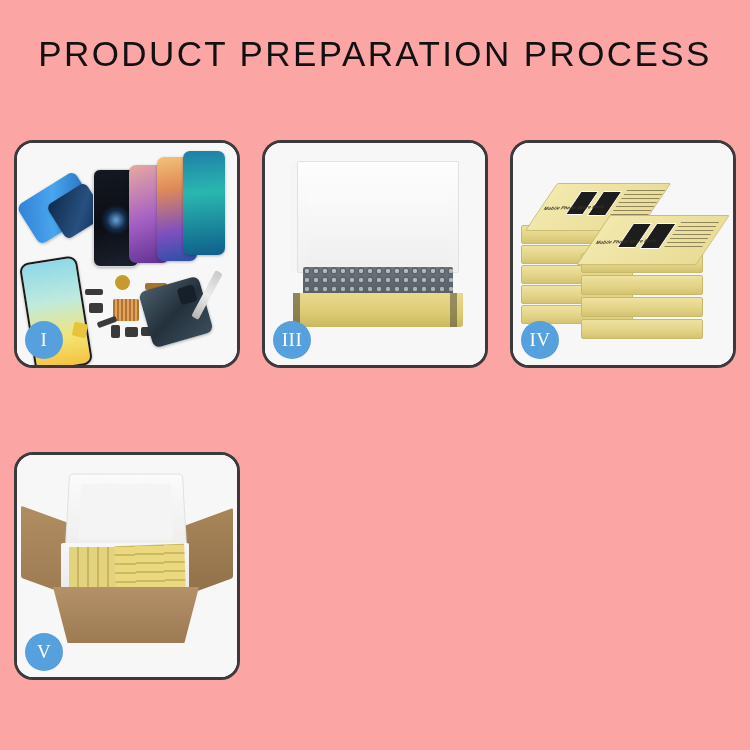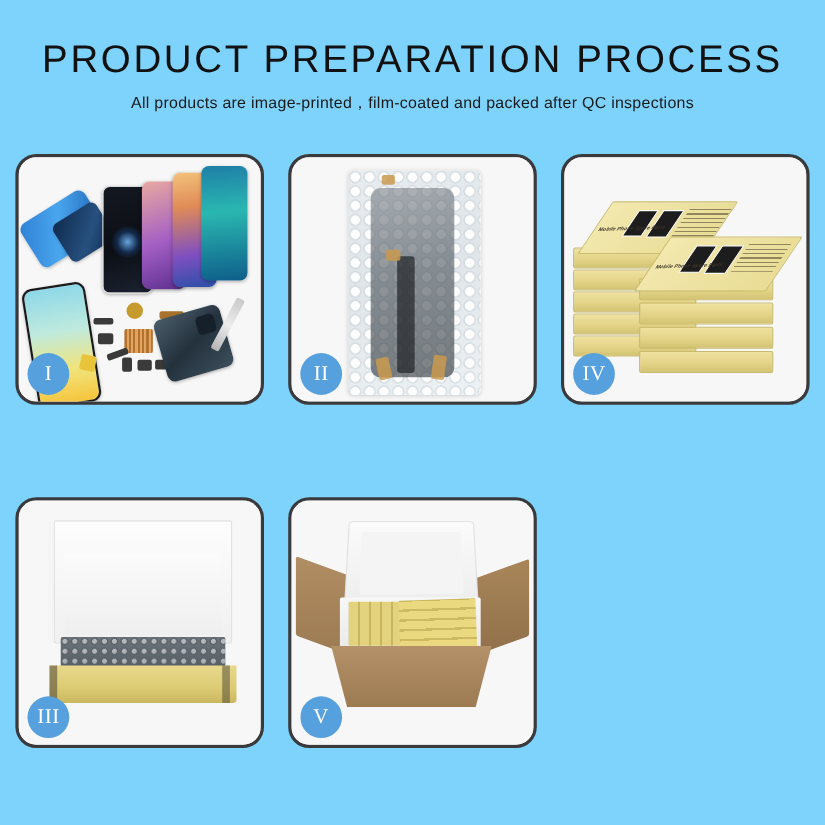--- a/index.html
+++ b/index.html
@@ -10,21 +10,21 @@
     width: 750px;
     height: 750px;
     background: #ffffff;
     font-family: "Liberation Sans", sans-serif;
     overflow: hidden;
   }
   .page {
     position: relative;
     width: 750px;
     height: 750px;
-    background: #7dd3fc;
+    background: #fca5a5;
   }
 
   
   .header {
     position: absolute;
     top: 36px;
     left: 0;
     width: 750px;
     text-align: center;
   }
@@ -400,21 +400,20 @@
     background: rgba(130,103,70,0.5);
   }
 </style>
 </head>
 <body>
 
 <div class="page">
 
   <div class="header">
     <div class="title">PRODUCT PREPARATION PROCESS</div>
-    <div class="subtitle">All products are image-printed，film-coated and packed after QC inspections</div>
   </div>
 
   <div class="grid">
 
     <div class="panel">
       <div class="panel-scene">
         <div class="ph ph-a"></div>
         <div class="ph ph-a2"></div>
         <div class="ph ph-b"></div>
         <div class="ph ph-c"></div>
@@ -433,77 +432,64 @@
         <div class="sp" style="left:94px; top:182px; width:9px; height:13px;"></div>
         <div class="sp" style="left:108px; top:184px; width:13px; height:10px;"></div>
         <div class="sp" style="left:124px; top:184px; width:11px; height:9px;"></div>
         <div class="sp" style="left:140px; top:180px; width:8px; height:10px;"></div>
         <div class="chassis"></div>
         <div class="screwdriver"></div>
       </div>
       <div class="badge">I</div>
     </div>
 
-    <div class="panel">
-      <div class="panel-scene">
-        <div class="bubble-bag">
-          <div class="inner-screen"></div>
-          <div class="inner-flex"></div>
-          <div class="tape" style="left:30px; top:4px; width:12px; height:9px;"></div>
-          <div class="tape" style="left:34px; top:72px; width:13px; height:10px;"></div>
-          <div class="tape" style="left:26px; top:170px; width:12px; height:20px; transform:rotate(-12deg);"></div>
-          <div class="tape" style="left:76px; top:168px; width:12px; height:22px; transform:rotate(8deg);"></div>
-        </div>
-      </div>
-      <div class="badge">II</div>
-    </div>
-
-    <div class="panel">
-      <div class="panel-scene">
-        <div class="stack">
-
-          <div class="sbox" style="left:2px; top:58px; width:110px; height:17px;"></div>
-          <div class="sbox" style="left:2px; top:78px; width:110px; height:17px;"></div>
-          <div class="sbox" style="left:2px; top:98px; width:110px; height:17px;"></div>
-          <div class="sbox" style="left:2px; top:118px; width:110px; height:17px;"></div>
-          <div class="sbox" style="left:2px; top:138px; width:110px; height:17px;"></div>
-
-          <div class="sbox" style="left:62px; top:86px; width:120px; height:18px;"></div>
-          <div class="sbox" style="left:62px; top:108px; width:120px; height:18px;"></div>
-          <div class="sbox" style="left:62px; top:130px; width:120px; height:18px;"></div>
-          <div class="sbox" style="left:62px; top:152px; width:120px; height:18px;"></div>
-
-          <div class="sbox-top" style="left:22px; top:16px; width:112px; height:46px;"></div>
-          <div class="sbox-win" style="left:54px; top:24px; width:16px; height:22px;"></div>
-          <div class="sbox-win" style="left:76px; top:24px; width:17px; height:23px;"></div>
-          <div class="sbox-lines" style="left:100px; top:22px;"></div>
-          <div class="sbox-label" style="left:26px; top:38px;">Mobile Phone Spare Parts</div>
-
-          <div class="sbox-top" style="left:74px; top:48px; width:118px; height:48px;"></div>
-          <div class="sbox-win" style="left:106px; top:56px; width:17px; height:23px;"></div>
-          <div class="sbox-win" style="left:129px; top:56px; width:18px; height:24px;"></div>
-          <div class="sbox-lines" style="left:154px; top:54px;"></div>
-          <div class="sbox-label" style="left:78px; top:72px;">Mobile Phone Spare Parts</div>
-        </div>
-      </div>
-      <div class="badge">IV</div>
-    </div>
 
     <div class="panel">
       <div class="panel-scene">
         <div class="box3-flapL"></div>
         <div class="box3-flapR"></div>
         <div class="box3-lid"></div>
         <div class="box3-foam"></div>
         <div class="box3-bubble"></div>
         <div class="box3-body"></div>
         <div class="box3-edgeL"></div>
         <div class="box3-edgeR"></div>
       </div>
       <div class="badge">III</div>
+    </div>
+
+    <div class="panel">
+      <div class="panel-scene">
+        <div class="stack">
+
+          <div class="sbox" style="left:2px; top:58px; width:110px; height:17px;"></div>
+          <div class="sbox" style="left:2px; top:78px; width:110px; height:17px;"></div>
+          <div class="sbox" style="left:2px; top:98px; width:110px; height:17px;"></div>
+          <div class="sbox" style="left:2px; top:118px; width:110px; height:17px;"></div>
+          <div class="sbox" style="left:2px; top:138px; width:110px; height:17px;"></div>
+
+          <div class="sbox" style="left:62px; top:86px; width:120px; height:18px;"></div>
+          <div class="sbox" style="left:62px; top:108px; width:120px; height:18px;"></div>
+          <div class="sbox" style="left:62px; top:130px; width:120px; height:18px;"></div>
+          <div class="sbox" style="left:62px; top:152px; width:120px; height:18px;"></div>
+
+          <div class="sbox-top" style="left:22px; top:16px; width:112px; height:46px;"></div>
+          <div class="sbox-win" style="left:54px; top:24px; width:16px; height:22px;"></div>
+          <div class="sbox-win" style="left:76px; top:24px; width:17px; height:23px;"></div>
+          <div class="sbox-lines" style="left:100px; top:22px;"></div>
+          <div class="sbox-label" style="left:26px; top:38px;">Mobile Phone Spare Parts</div>
+
+          <div class="sbox-top" style="left:74px; top:48px; width:118px; height:48px;"></div>
+          <div class="sbox-win" style="left:106px; top:56px; width:17px; height:23px;"></div>
+          <div class="sbox-win" style="left:129px; top:56px; width:18px; height:24px;"></div>
+          <div class="sbox-lines" style="left:154px; top:54px;"></div>
+          <div class="sbox-label" style="left:78px; top:72px;">Mobile Phone Spare Parts</div>
+        </div>
+      </div>
+      <div class="badge">IV</div>
     </div>
 
     <div class="panel">
       <div class="panel-scene">
         <div class="v-flapL"></div>
         <div class="v-flapR"></div>
         <div class="v-foamLid">
           <div class="v-foamInner" style="left:12px; top:10px; width:92px; height:58px;"></div>
         </div>
         <div class="v-foamBox"></div>

